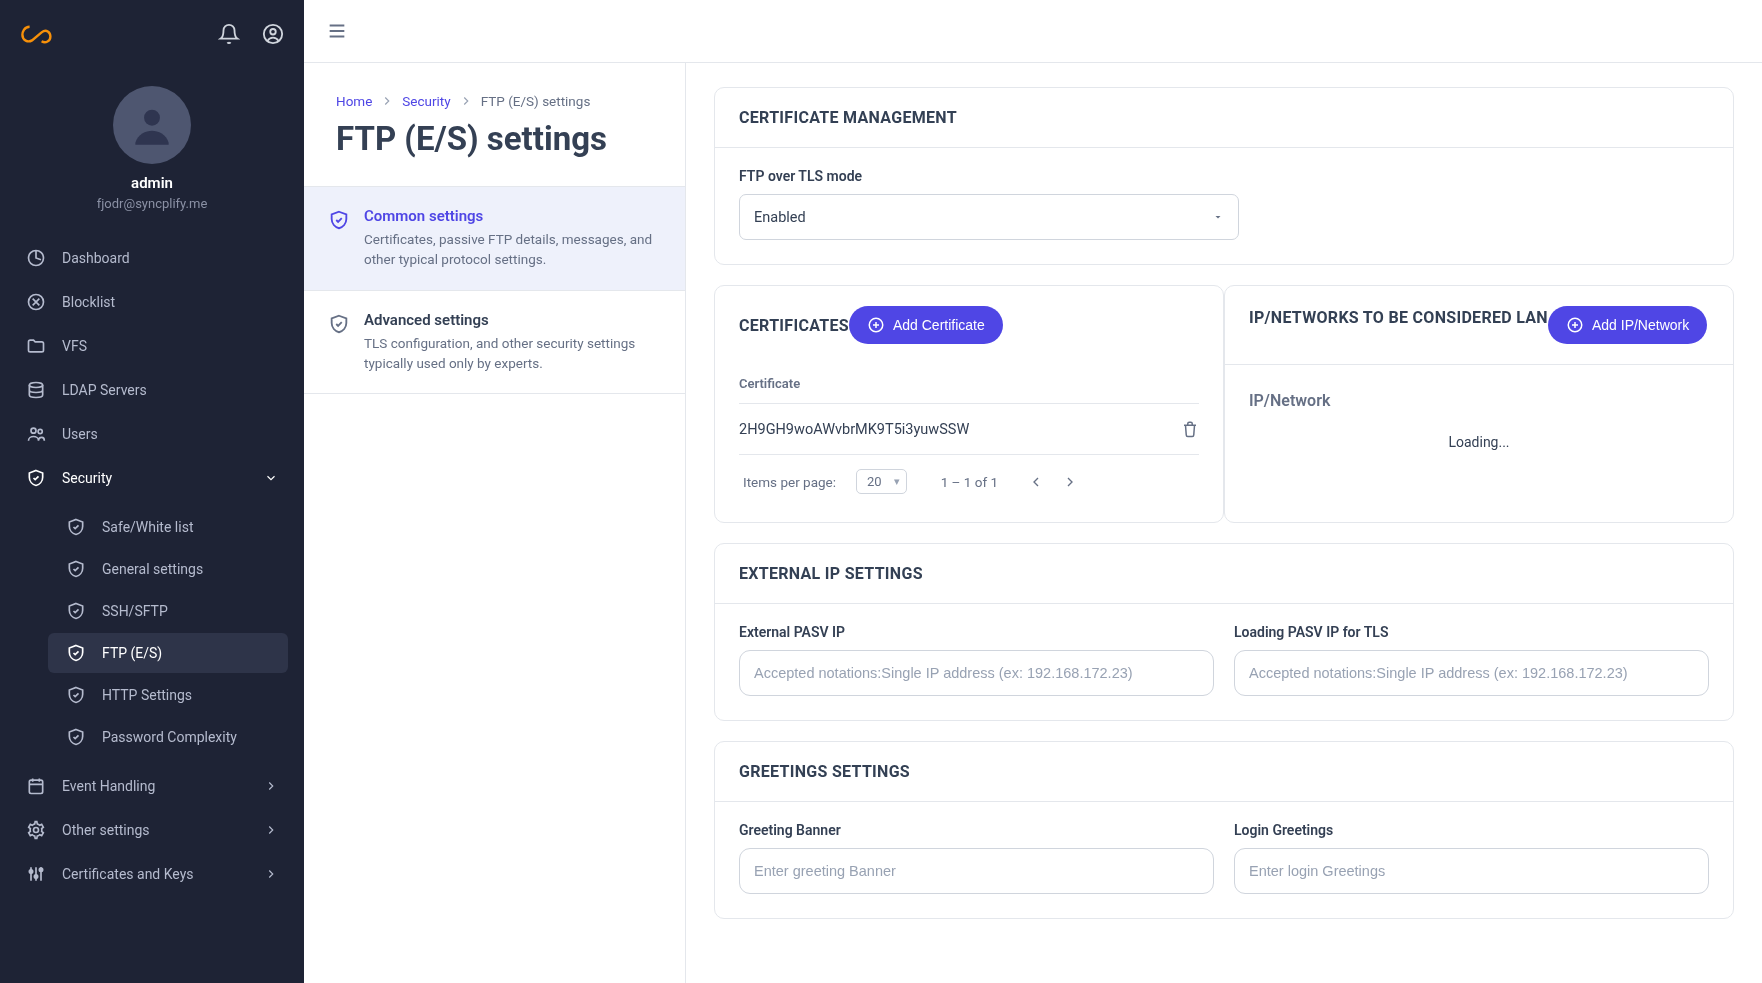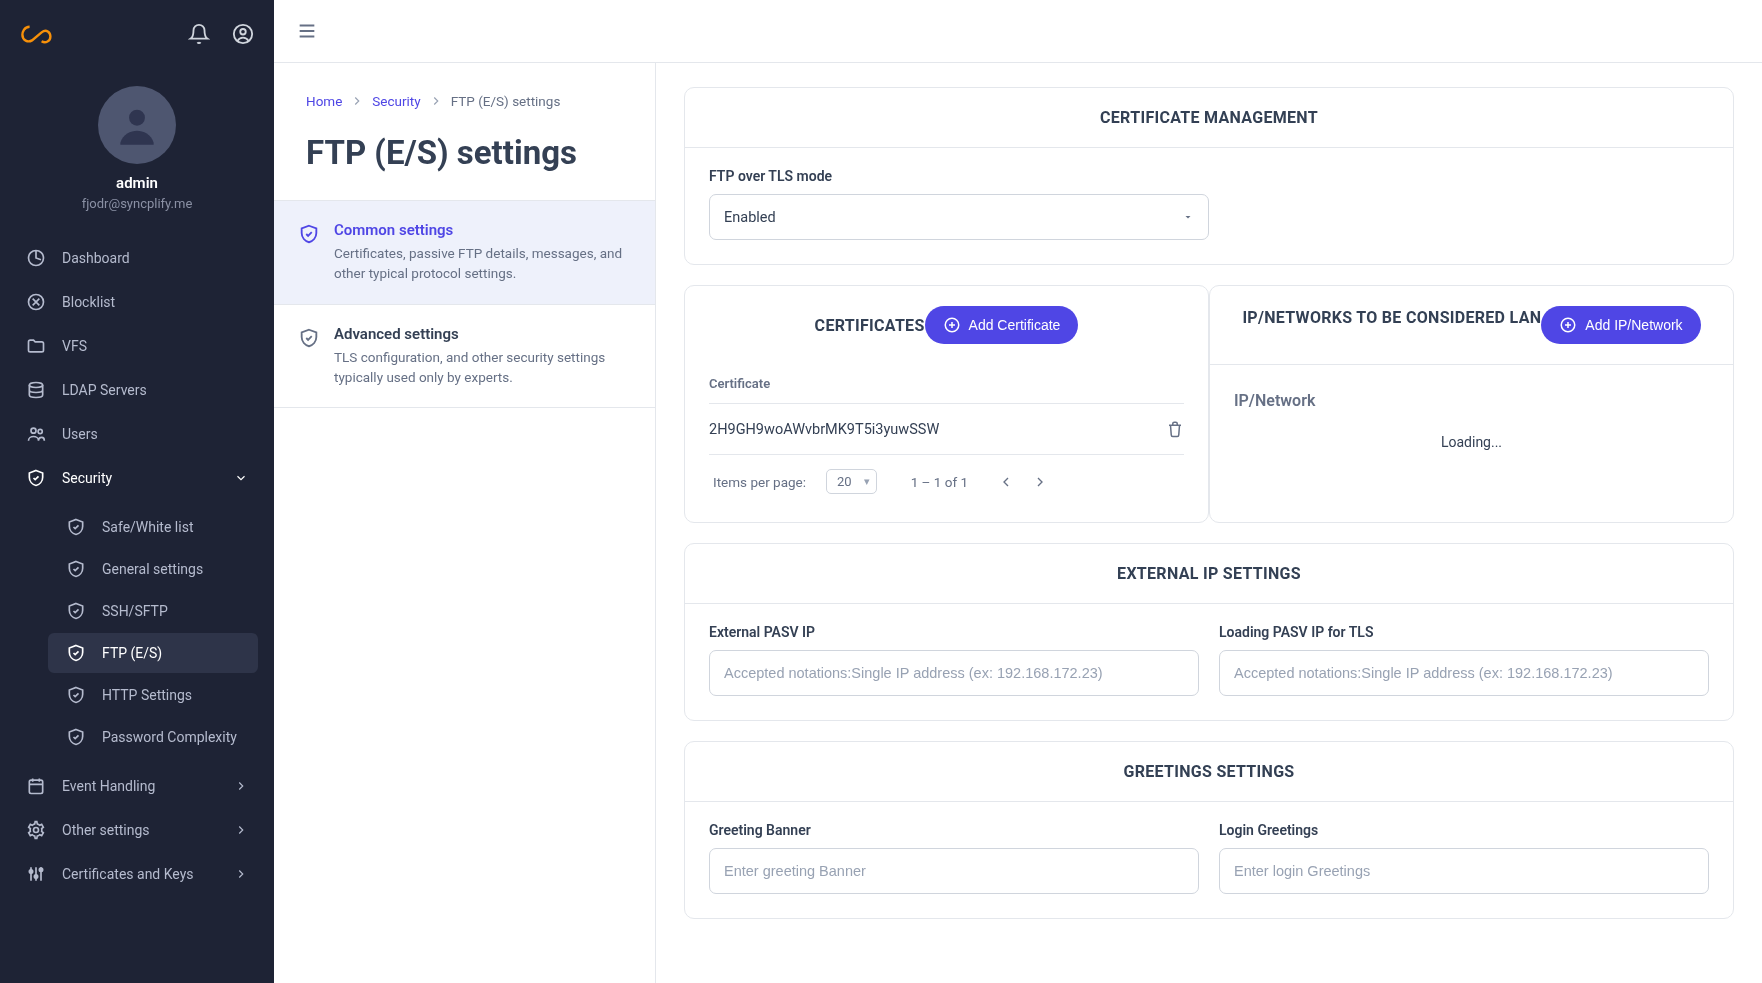--- a/index.html
+++ b/index.html
@@ -21,21 +21,21 @@
     color: #344054;
     background: #fff;
     width: 1762px;
     height: 983px;
     overflow: hidden;
     display: flex;
   }
 
   
   .sidebar {
-    width: 274px;
+    width: 304px;
     background: var(--sidebar-bg);
     color: var(--sidebar-text);
     display: flex;
     flex-direction: column;
   }
   .sidebar-top {
     display: flex;
     align-items: center;
     justify-content: space-between;
     padding: 12px 20px;
@@ -59,46 +59,46 @@
 
   
   .main { flex:1; display:flex; flex-direction:column; min-width:0;}
   .topbar { height:63px; border-bottom:1px solid var(--border-light); display:flex; align-items:center; padding:0 22px;}
   .hamburger { cursor:pointer; color:#667085; }
   .content { flex:1; display:flex; min-height:0; }
 
   
   .left-col { width: 382px; border-right:1px solid var(--border-light); display:flex; flex-direction:column; background:#fff;}
   .left-head { padding: 30px 32px 28px; }
-  .breadcrumb { display:flex; align-items:center; gap:8px; font-size:13.5px; color:#667085; margin-bottom:24px;}
+  .breadcrumb { display:flex; align-items:center; gap:8px; font-size:13.5px; color:#667085; margin-bottom:10px;}
   .breadcrumb a { color: var(--accent-blue); text-decoration:none; cursor:pointer;}
   .breadcrumb svg { width:14px; height:14px; color:#98A2B3;}
   .page-title { font-size:33px; font-weight:700; color:#344054; }
 
   .tab-list { border-top:1px solid var(--border-light); }
   .tab { display:flex; gap:14px; padding:20px 24px; cursor:pointer; border-bottom:1px solid var(--border-light);}
   .tab.selected { background:#EEF1FB; }
   .tab-icon { width:22px; height:22px; color:#667085; flex-shrink:0; margin-top:2px;}
   .tab.selected .tab-icon, .tab.selected .tab-title { color: var(--accent-blue); }
   .tab-title { font-weight:600; color:#344054; font-size:15px;}
   .tab-desc { color:#667085; font-size:13.5px; margin-top:4px; line-height:1.5;}
 
   
   .right-col { flex:1; overflow-y: visible; padding: 24px 28px; background:#fff; min-width:0;}
   .card { border:1px solid var(--border-light); border-radius:10px; margin-bottom:20px; }
-  .card-header { padding:20px 24px; display:flex; align-items:center; justify-content:center;}
+  .card-header { padding:20px 24px; display:flex; align-items:center; justify-content:flex-start;}
   .card-title { font-weight:700; color:#334054; letter-spacing:.3px; font-size:16px; text-transform:uppercase;}
   .card-body { padding: 0 24px 24px; }
   .card-body.divided { border-top:1px solid var(--border-light); padding-top:20px;}
   .twocol { display:grid; grid-template-columns:1fr 1fr; gap:20px; }
   .section-row { display:grid; grid-template-columns:1fr 1fr; }
 
   .label { font-weight:600; color:#344054; margin-bottom:10px; display:block; font-size:14px;}
   .select, .input { width:100%; max-width: 500px; border:1px solid #D0D5DD; border-radius:7px; height:46px; padding:0 14px; font-size:14.5px; color:#344054; background:#fff; display:flex; align-items:center; justify-content:space-between; cursor:pointer;}
-  .input { cursor:text; }
+  .input { cursor:text;border-radius:11px; }
   .input::placeholder { color:#98A2B3; }
   input.input { outline:none; }
 
   .btn-primary { display:inline-flex; align-items:center; gap:8px; background:var(--accent-blue); color:#fff; border:none; padding:10px 18px; border-radius:999px; font-size:14px; font-weight:500; cursor:pointer;}
   .btn-primary svg { width:18px; height:18px;}
 
   .table-header-row { padding:12px 0; font-size:13px; font-weight:600; color:#667085;}
   .table-row { display:flex; align-items:center; justify-content:space-between; padding:16px 0; font-size:14.5px; color:#344054; border-top:1px solid var(--border-light);}
   .table-row .trash { color:#667085; cursor:pointer;}
   .paginator { display:flex; align-items:center; gap:20px; padding:14px 4px 4px; color:#667085; font-size:13.5px; border-top:1px solid var(--border-light);}

